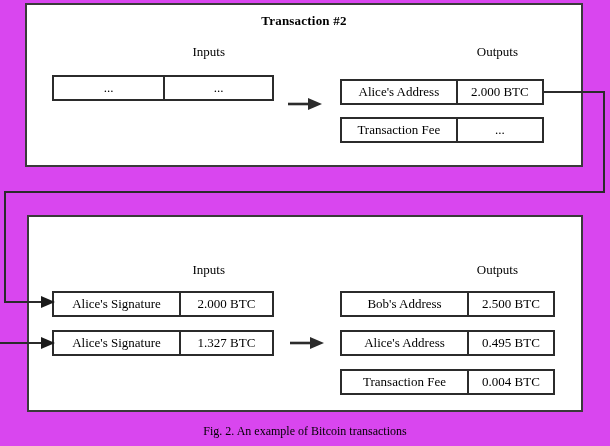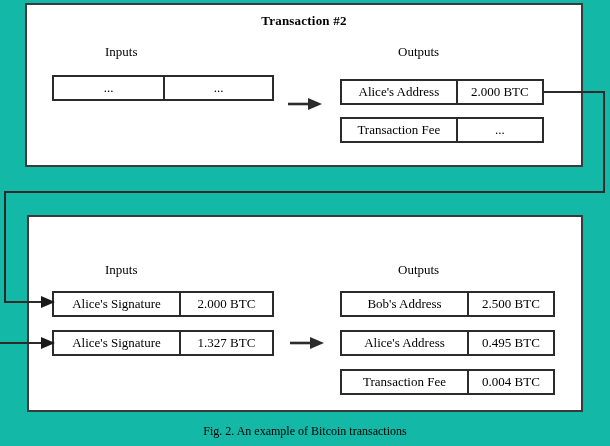--- a/index.html
+++ b/index.html
@@ -4,21 +4,21 @@
 <style>
   html, body {
     margin: 0;
     padding: 0;
     background: #ffffff;
   }
   #figure {
     position: relative;
     width: 610px;
     height: 446px;
-    background: #14b8a6;
+    background: #d946ef;
     overflow: hidden;
     font-family: "Liberation Serif", "DejaVu Serif", serif;
     color: #000000;
   }
 
   
   .tx-box {
     position: absolute;
     border: 2px solid #3a3a3a;
     background: #ffffff;
@@ -32,21 +32,21 @@
     position: absolute;
     width: 100%;
     text-align: center;
     font-weight: bold;
     font-size: 13px;
     letter-spacing: 0.2px;
   }
   .col-head {
     position: absolute;
     font-size: 13px;
-    text-align: left;
+    text-align: right;
     width: 120px;
   }
 
   
   .row {
     position: absolute;
     display: flex;
     border: 2px solid #2b2b2b;
     background: #ffffff;
     box-sizing: border-box;

